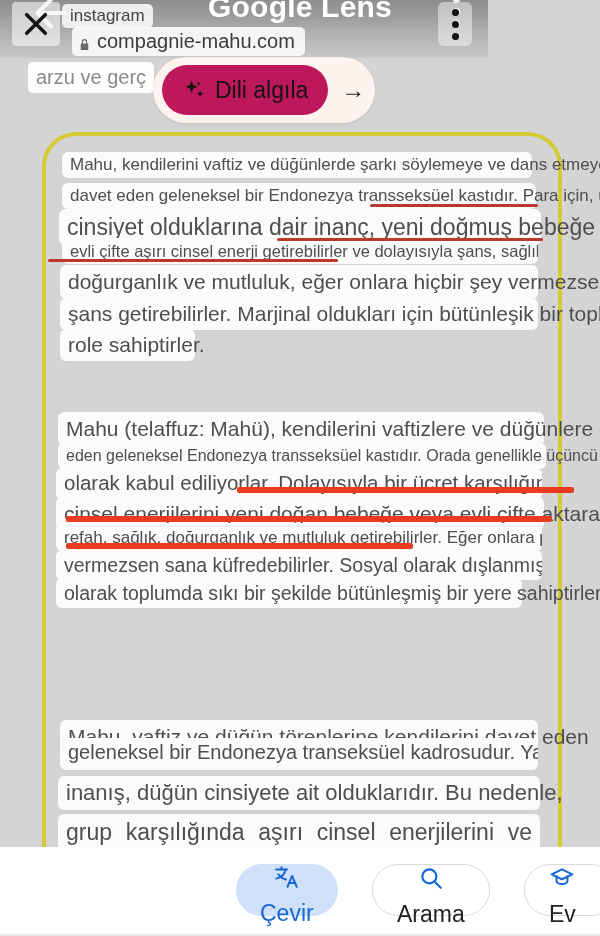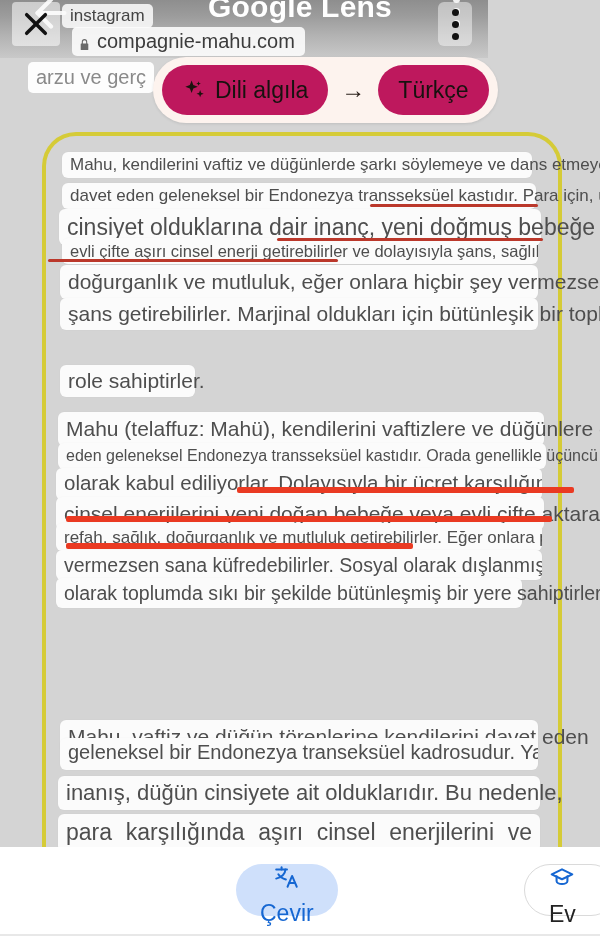--- a/index.html
+++ b/index.html
@@ -292,35 +292,32 @@
       <span class="sparkle">
         <svg viewBox="0 0 24 24" width="25" height="25" fill="#1c130e">
           <path d="M9.2 2.4l1.65 4.35L15.2 8.4l-4.35 1.65L9.2 14.4l-1.65-4.35L3.2 8.4l4.35-1.65z"></path>
           <path d="M17.4 11.6l.95 2.5 2.5.95-2.5.95-.95 2.5-.95-2.5-2.5-.95 2.5-.95z"></path>
           <path d="M15.9 3.1l.6 1.6 1.6.6-1.6.6-.6 1.6-.6-1.6-1.6-.6 1.6-.6z"></path>
         </svg>
       </span>
       <span>Dili algıla</span>
     </div>
     <div class="lang-arrow">→</div>
-    <div class="lang-chip">
-      <span>Türkçe</span>
-    </div>
   </div>
 
   <div class="yellow-frame"></div>
 
   <div class="ocr-block">
     <div class="ocr-line" style="left:62px;  top:152px; width:470px; height:26px; font-size:17px; padding:0 8px;">Mahu, kendilerini vaftiz ve düğünlerde şarkı söylemeye ve dans etmeye</div>
     <div class="ocr-line" style="left:62px;  top:183px; width:474px; height:26px; font-size:17px; padding:0 8px;">davet eden geleneksel bir Endonezya transseksüel kastıdır. Para için, üçüncü</div>
     <div class="ocr-line" style="left:59px;  top:209px; width:482px; height:36px; font-size:23px; padding:0 8px;">cinsiyet olduklarına dair inanç, yeni doğmuş bebeğe veya</div>
     <div class="ocr-line justify" style="left:62px;  top:238px; width:476px; height:26px; font-size:16.5px; padding:4px 8px 0;">evli çifte aşırı cinsel enerji getirebilirler ve dolayısıyla şans, sağlık,</div>
     <div class="ocr-line" style="left:60px;  top:265px; width:478px; height:34px; font-size:21px; padding:0 8px;">doğurganlık ve mutluluk, eğer onlara hiçbir şey vermezsek, kötü</div>
     <div class="ocr-line" style="left:60px;  top:298px; width:478px; height:32px; font-size:21px; padding:0 8px;">şans getirebilirler. Marjinal oldukları için bütünleşik bir toplumsal</div>
-    <div class="ocr-line" style="left:60px;  top:329px; width:135px; height:32px; font-size:21px; padding:0 8px;margin-top:36px;">role sahiptirler.</div>
+    <div class="ocr-line" style="left:60px;  top:329px; width:135px; height:32px; font-size:21px; padding:0 8px;">role sahiptirler.</div>
 
     <div class="underline u-thin" style="left:370px; top:204px; width:168px;"></div>
     <div class="underline u-thin" style="left:277px; top:238px; width:266px;"></div>
     <div class="underline u-thin" style="left:48px;  top:259px; width:290px;"></div>
   </div>
 
   <div class="ocr-block">
     <div class="ocr-line" style="left:58px;  top:412px; width:486px; height:34px; font-size:21px; padding:0 8px;">Mahu (telaffuz: Mahü), kendilerini vaftizlere ve düğünlere davet</div>
     <div class="ocr-line" style="left:58px;  top:443px; width:488px; height:26px; font-size:16px; padding:0 8px;">eden geleneksel Endonezya transseksüel kastıdır. Orada genellikle üçüncü cinsiyet</div>
     <div class="ocr-line justify" style="left:56px;  top:468px; width:486px; height:32px; font-size:20.5px; padding:3px 8px 0;">olarak kabul ediliyorlar. Dolayısıyla bir ücret karşılığında coşkulu</div>
@@ -331,39 +328,48 @@
 
     <div class="underline u-thick" style="left:237px; top:487px; width:337px;"></div>
     <div class="underline u-thick" style="left:66px;  top:516px; width:486px;"></div>
     <div class="underline u-thick" style="left:66px;  top:543px; width:347px;"></div>
   </div>
 
   <div class="ocr-block">
     <div class="ocr-line" style="left:60px;  top:700px; width:478px; height:34px; font-size:21px; padding:0 8px;margin-top:20px;">Mahu, vaftiz ve düğün törenlerine kendilerini davet eden</div>
     <div class="ocr-line justify" style="left:60px;  top:738px; width:478px; height:32px; font-size:20px; padding:3px 8px 0;">geleneksel bir Endonezya transeksüel kadrosudur. Yaygın</div>
     <div class="ocr-line" style="left:58px;  top:776px; width:482px; height:34px; font-size:22px; padding:0 8px;">inanış, düğün cinsiyete ait olduklarıdır. Bu nedenle,</div>
-    <div class="ocr-line justify" style="left:58px;  top:814px; width:482px; height:38px; font-size:23px; padding:5px 8px 0;">para karşılığında aşırı cinsel enerjilerini ve</div>
+    <div class="ocr-line justify" style="left:58px;  top:814px; width:482px; height:38px; font-size:23px; padding:5px 8px 0;">grup karşılığında aşırı cinsel enerjilerini ve</div>
   </div>
 
   <div class="bottombar">
 
     <div class="tool-chip chip-translate">
       <span class="tool-icon">
         <svg viewBox="0 0 24 24" width="26" height="26" fill="none" stroke="#1667d2" stroke-width="1.8" stroke-linecap="round" stroke-linejoin="round">
           <path d="M2 5h10"></path>
           <path d="M7 3v2"></path>
           <path d="M10.5 5c0 4-3.5 7.5-8.5 8.5"></path>
           <path d="M4 9.5c1.6 2.6 4 4 7 4.8"></path>
           <path d="M12.5 21l4.2-10 4.3 10"></path>
           <path d="M14.1 17.6h5.2"></path>
         </svg>
       </span>
       <span>Çevir</span>
     </div>
 
+    <div class="tool-chip chip-search">
+      <span class="tool-icon">
+        <svg viewBox="0 0 24 24" width="26" height="26" fill="none" stroke="#1667d2" stroke-width="2" stroke-linecap="round">
+          <circle cx="10.5" cy="10.5" r="6.5"></circle>
+          <path d="M15.4 15.4L21 21"></path>
+        </svg>
+      </span>
+      <span>Arama</span>
+    </div>
 
     <div class="tool-chip chip-homework">
       <span class="tool-icon">
         <svg viewBox="0 0 24 24" width="26" height="26" fill="none" stroke="#1667d2" stroke-width="1.9" stroke-linecap="round" stroke-linejoin="round">
           <path d="M12 4L2.5 8.6 12 13.2l9.5-4.6L12 4z"></path>
           <path d="M7 10.4v4.3c0 1.6 2.3 2.8 5 2.8s5-1.2 5-2.8v-4.3"></path>
         </svg>
       </span>
       <span>Ev</span>
     </div>

